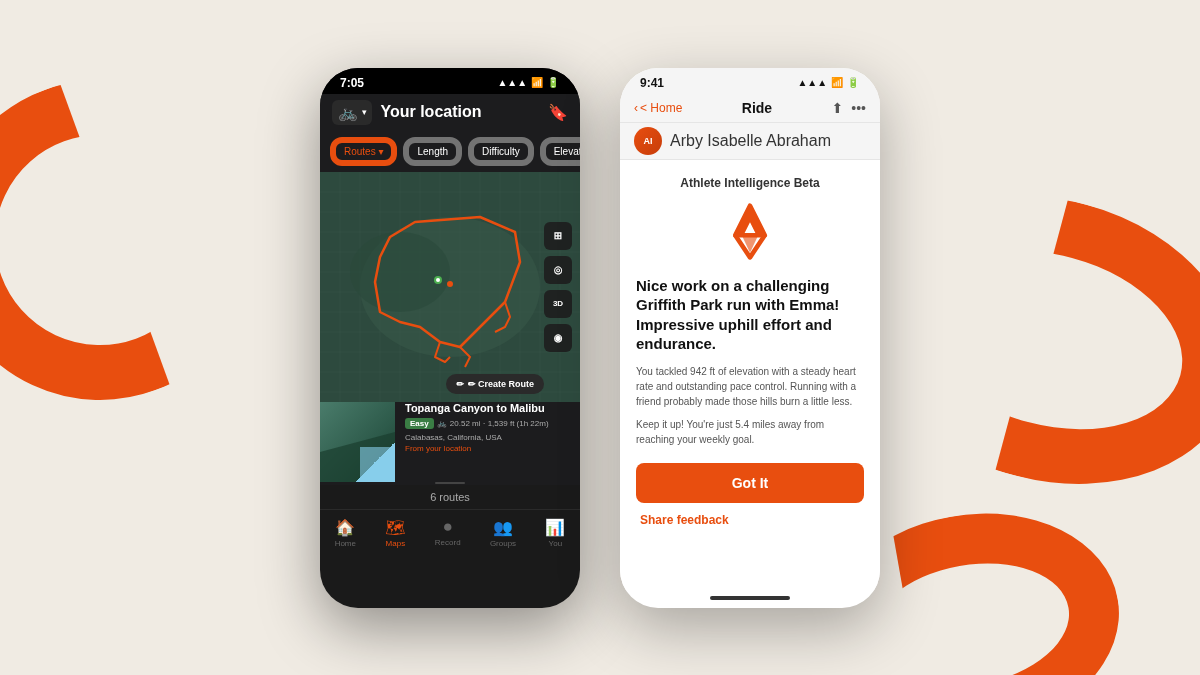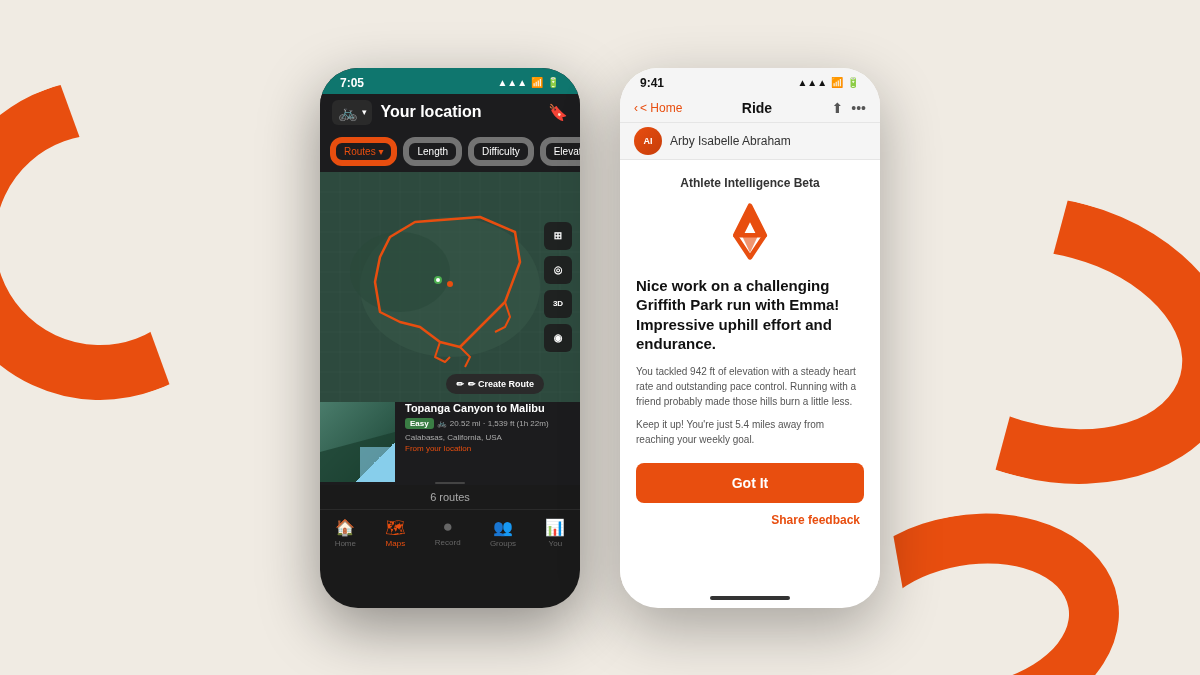--- a/index.html
+++ b/index.html
@@ -65,21 +65,21 @@
       width: 260px;
       height: 540px;
       background: #1a1a1a;
       border-radius: 38px;
       overflow: hidden;
       box-shadow: 0 20px 60px rgba(0,0,0,0.4);
       position: relative;
       flex-shrink: 0;
     }
     .phone-left .status-bar {
-      background: #0f766e;
+      background: #000000;
       color: white;
       font-size: 12px;
       font-weight: 600;
       padding: 8px 20px 4px;
       display: flex;
       justify-content: space-between;
       align-items: center;
     }
     .status-icons { display: flex; gap: 4px; align-items: center; }
     .phone-left .top-bar {
@@ -319,21 +319,21 @@
       border-bottom: 1px solid #e5e5e5;
     }
     .user-avatar {
       width: 28px; height: 28px;
       border-radius: 50%;
       background: linear-gradient(135deg, #e84e0f, #c73d0a);
       display: flex; align-items: center; justify-content: center;
       color: white; font-size: 9px; font-weight: 700;
       overflow: hidden;
     }
-    .user-name { font-size: 12px; color: #333; font-weight: 500; }
+    .user-name { font-size: 16px; color: #333; font-weight: 500; }
 
     .ai-panel {
       background: white;
       flex: 1;
       padding: 16px 16px 12px;
       overflow-y: auto;
       display: flex;
       flex-direction: column;
     }
 
@@ -384,21 +384,21 @@
       margin-bottom: 6px;
     }
 
     .share-feedback-btn {
       background: none;
       border: none;
       color: #e84e0f;
       font-size: 12px;
       font-weight: 600;
       width: 100%;
-      text-align: right;
+      text-align: left;
       cursor: pointer;
       padding: 4px;
     }
 
     .bottom-indicator {
       width: 80px;
       height: 4px;
       background: #333;
       border-radius: 2px;
       margin: 6px auto 8px;

